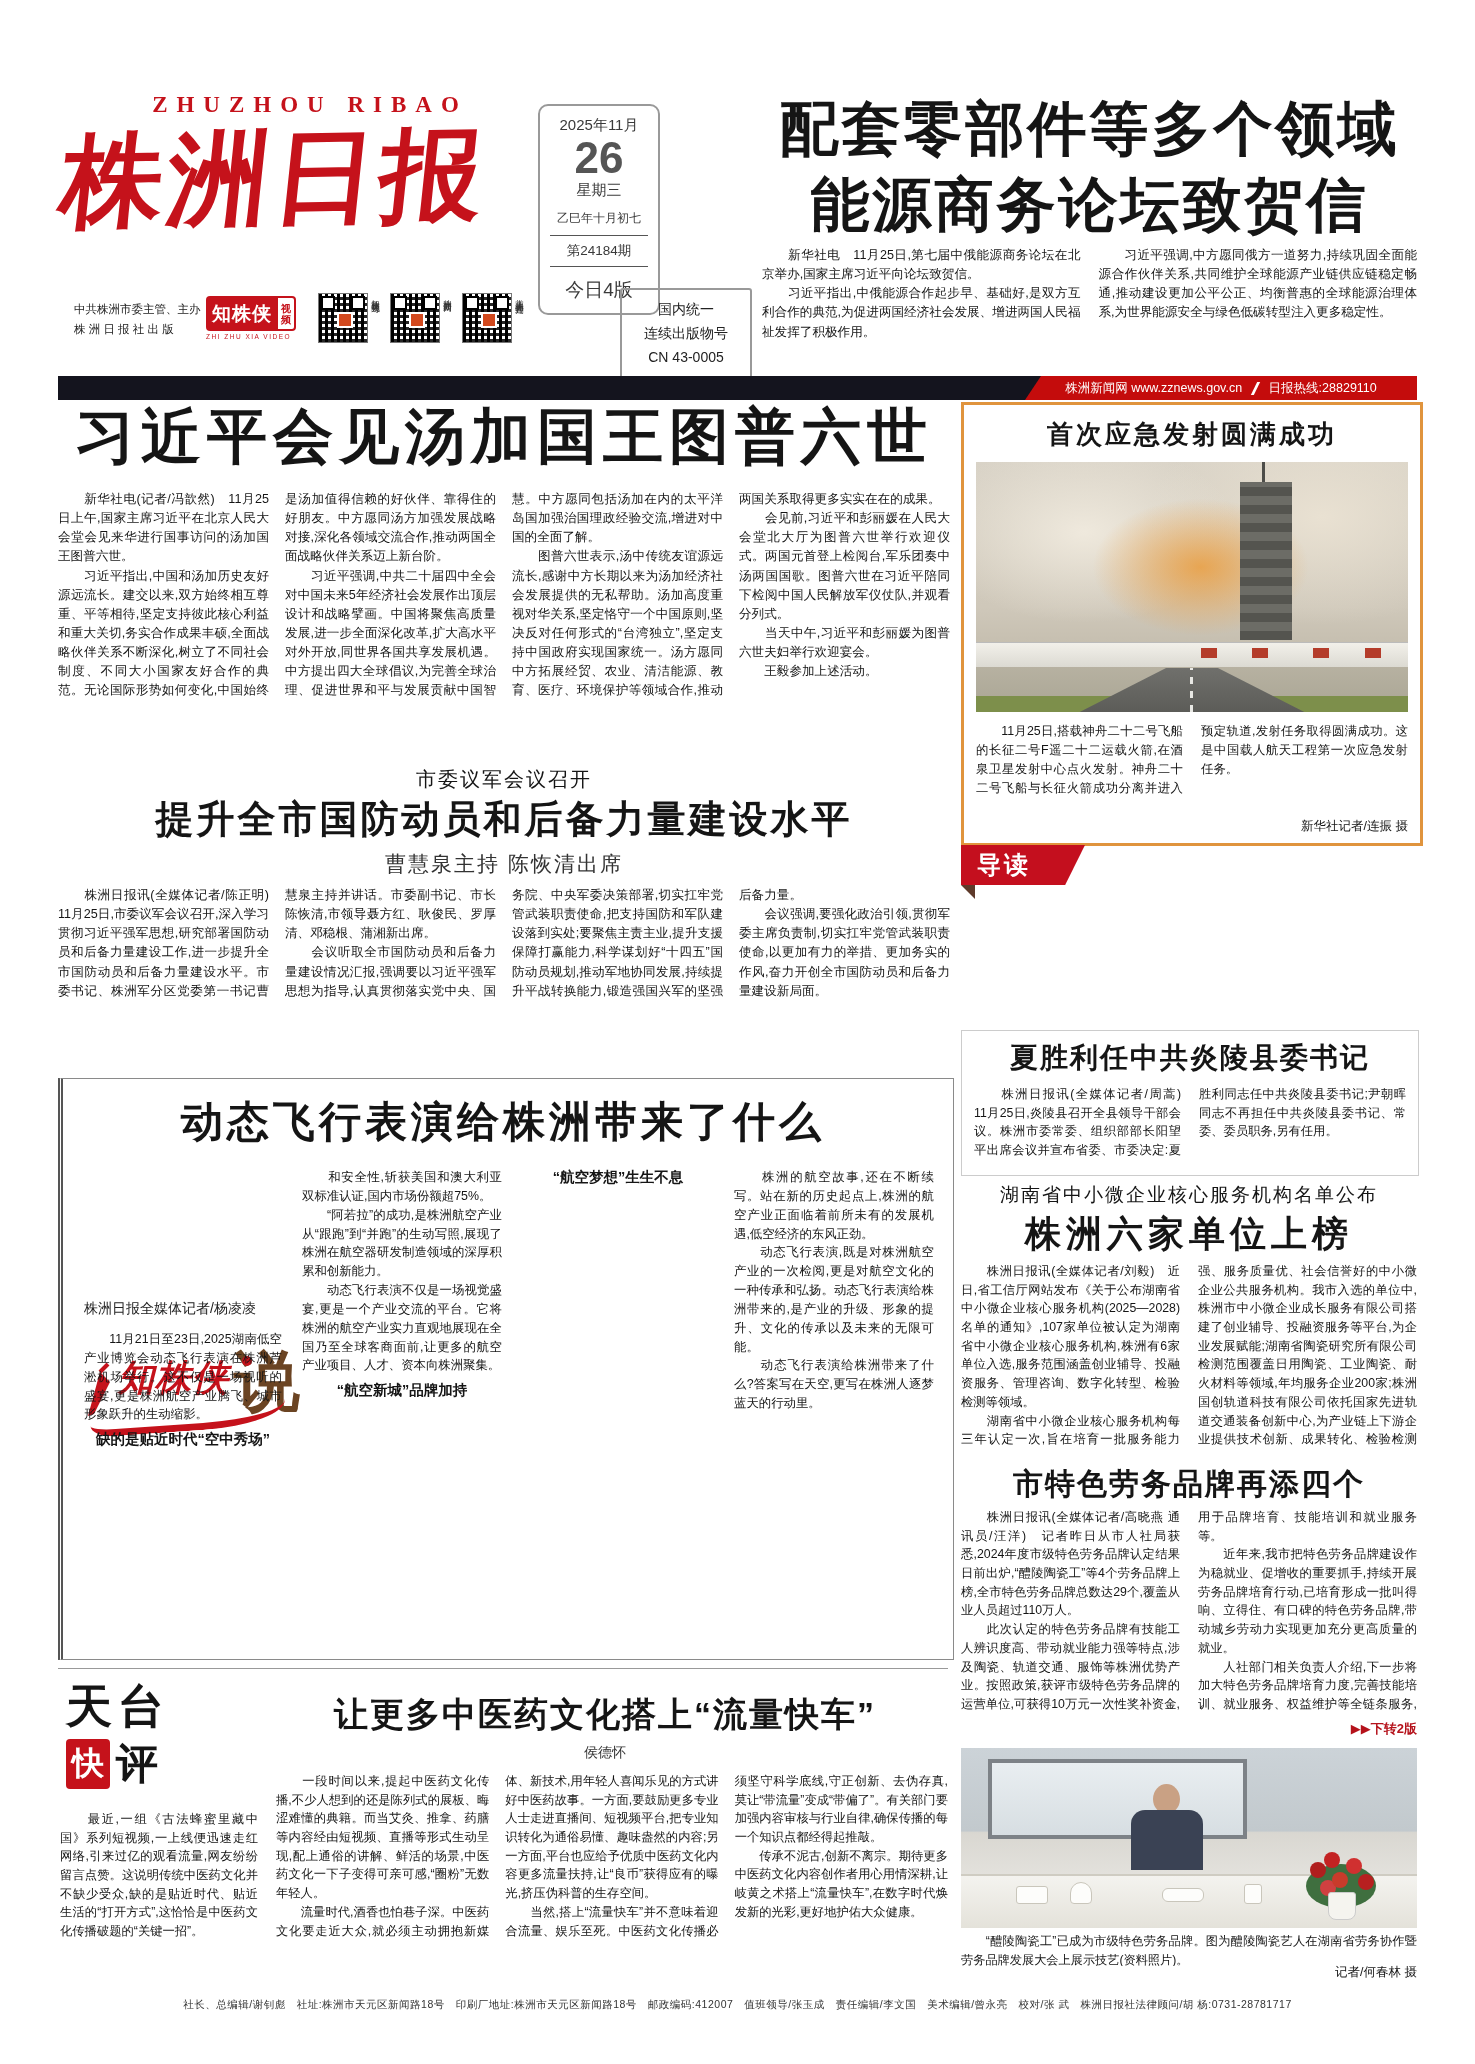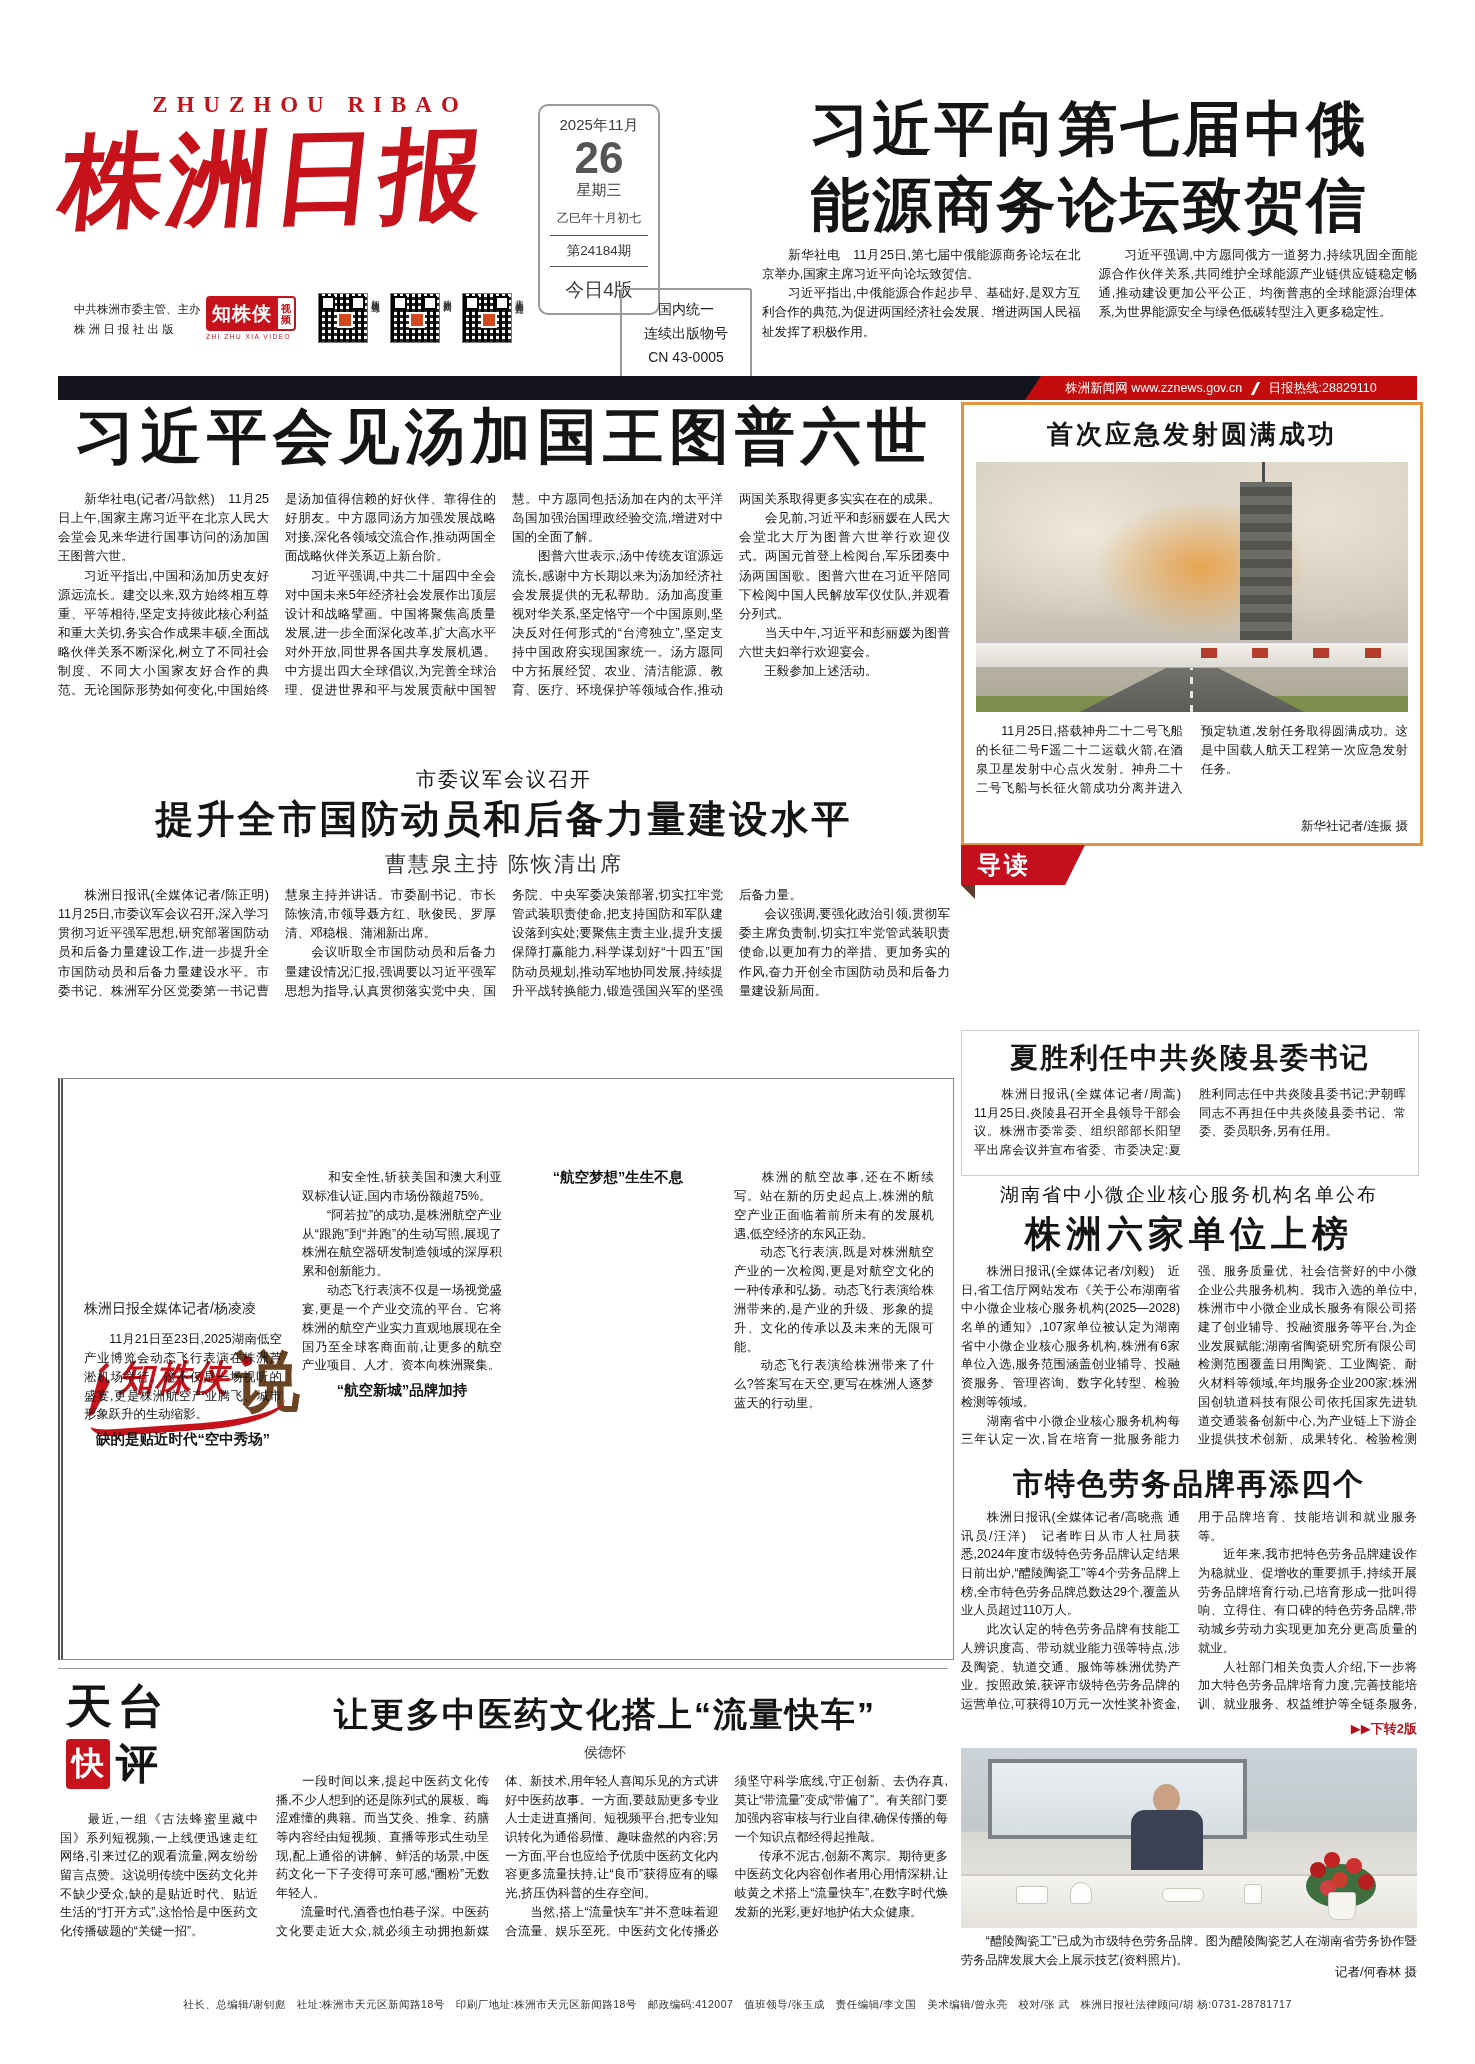--- a/index.html
+++ b/index.html
@@ -191,21 +191,21 @@
     <div class="d-pages">今日4版</div>
   </div>
 
   <div class="abs issue-box" style="left:620px;top:288px;width:124px;">
     <div>国内统一</div>
     <div>连续出版物号</div>
     <div>CN 43-0005</div>
   </div>
 
   <div class="abs tr-headline" style="left:762px;top:92px;width:655px;">
-    <div>习近平向第七届中俄</div>
+    <div>配套零部件等多个领域</div>
     <div>能源商务论坛致贺信</div>
   </div>
   <div class="abs jtext c2 bsz" style="left:762px;top:246px;width:655px;height:108px;">　　新华社电　11月25日,第七届中俄能源商务论坛在北京举办,国家主席习近平向论坛致贺信。
 　　习近平指出,中俄能源合作起步早、基础好,是双方互利合作的典范,为促进两国经济社会发展、增进两国人民福祉发挥了积极作用。
 　　习近平强调,中方愿同俄方一道努力,持续巩固全面能源合作伙伴关系,共同维护全球能源产业链供应链稳定畅通,推动建设更加公平公正、均衡普惠的全球能源治理体系,为世界能源安全与绿色低碳转型注入更多稳定性。
 　　同日,俄罗斯联邦总统普京也向第七届中俄能源商务论坛致贺信。</div>
 
   <div class="abs info-bar" style="left:58px;top:376px;width:1359px;height:24px;">
     <div class="info-red">
       <span>株洲新闻网 www.zznews.gov.cn</span>
@@ -283,20 +283,21 @@
     <div class="flowers">
       <div class="leaf"></div>
         <div class="bloom"></div>
         <div class="vase"></div>
     </div>
   </div>
   <div class="jtext abs" style="left:961px;top:1932px;width:456px;height:34px;font-size:12.2px;">　　“醴陵陶瓷工”已成为市级特色劳务品牌。图为醴陵陶瓷艺人在湖南省劳务协作暨劳务品牌发展大会上展示技艺(资料照片)。</div>
   <div class="abs credit" style="left:961px;top:1964px;width:456px;">记者/何春林 摄</div>
 
   <div class="abs feature-box" style="left:58px;top:1078px;width:890px;height:580px;"></div>
+  <div class="abs f-headline" style="left:58px;top:1094px;width:890px;">动态飞行表演给株洲带来了什么</div>
 
   <div class="abs zzx" style="left:84px;top:1168px;width:230px;height:96px;">
     <svg class="zzx-pen" width="30" height="56" viewBox="0 0 30 56">
       <path d="M4 54 L16 10 L26 20 L10 52 Z" fill="#c5121b"></path>
       <line x1="16" y1="10" x2="24" y2="2" stroke="#c5121b" stroke-width="4"></line>
     </svg>
     <span class="zzx-name">知株侠</span>
     <span class="zzx-say">说</span>
     <span class="zzx-dot"></span>
     <span class="zzx-swoosh"></span>

